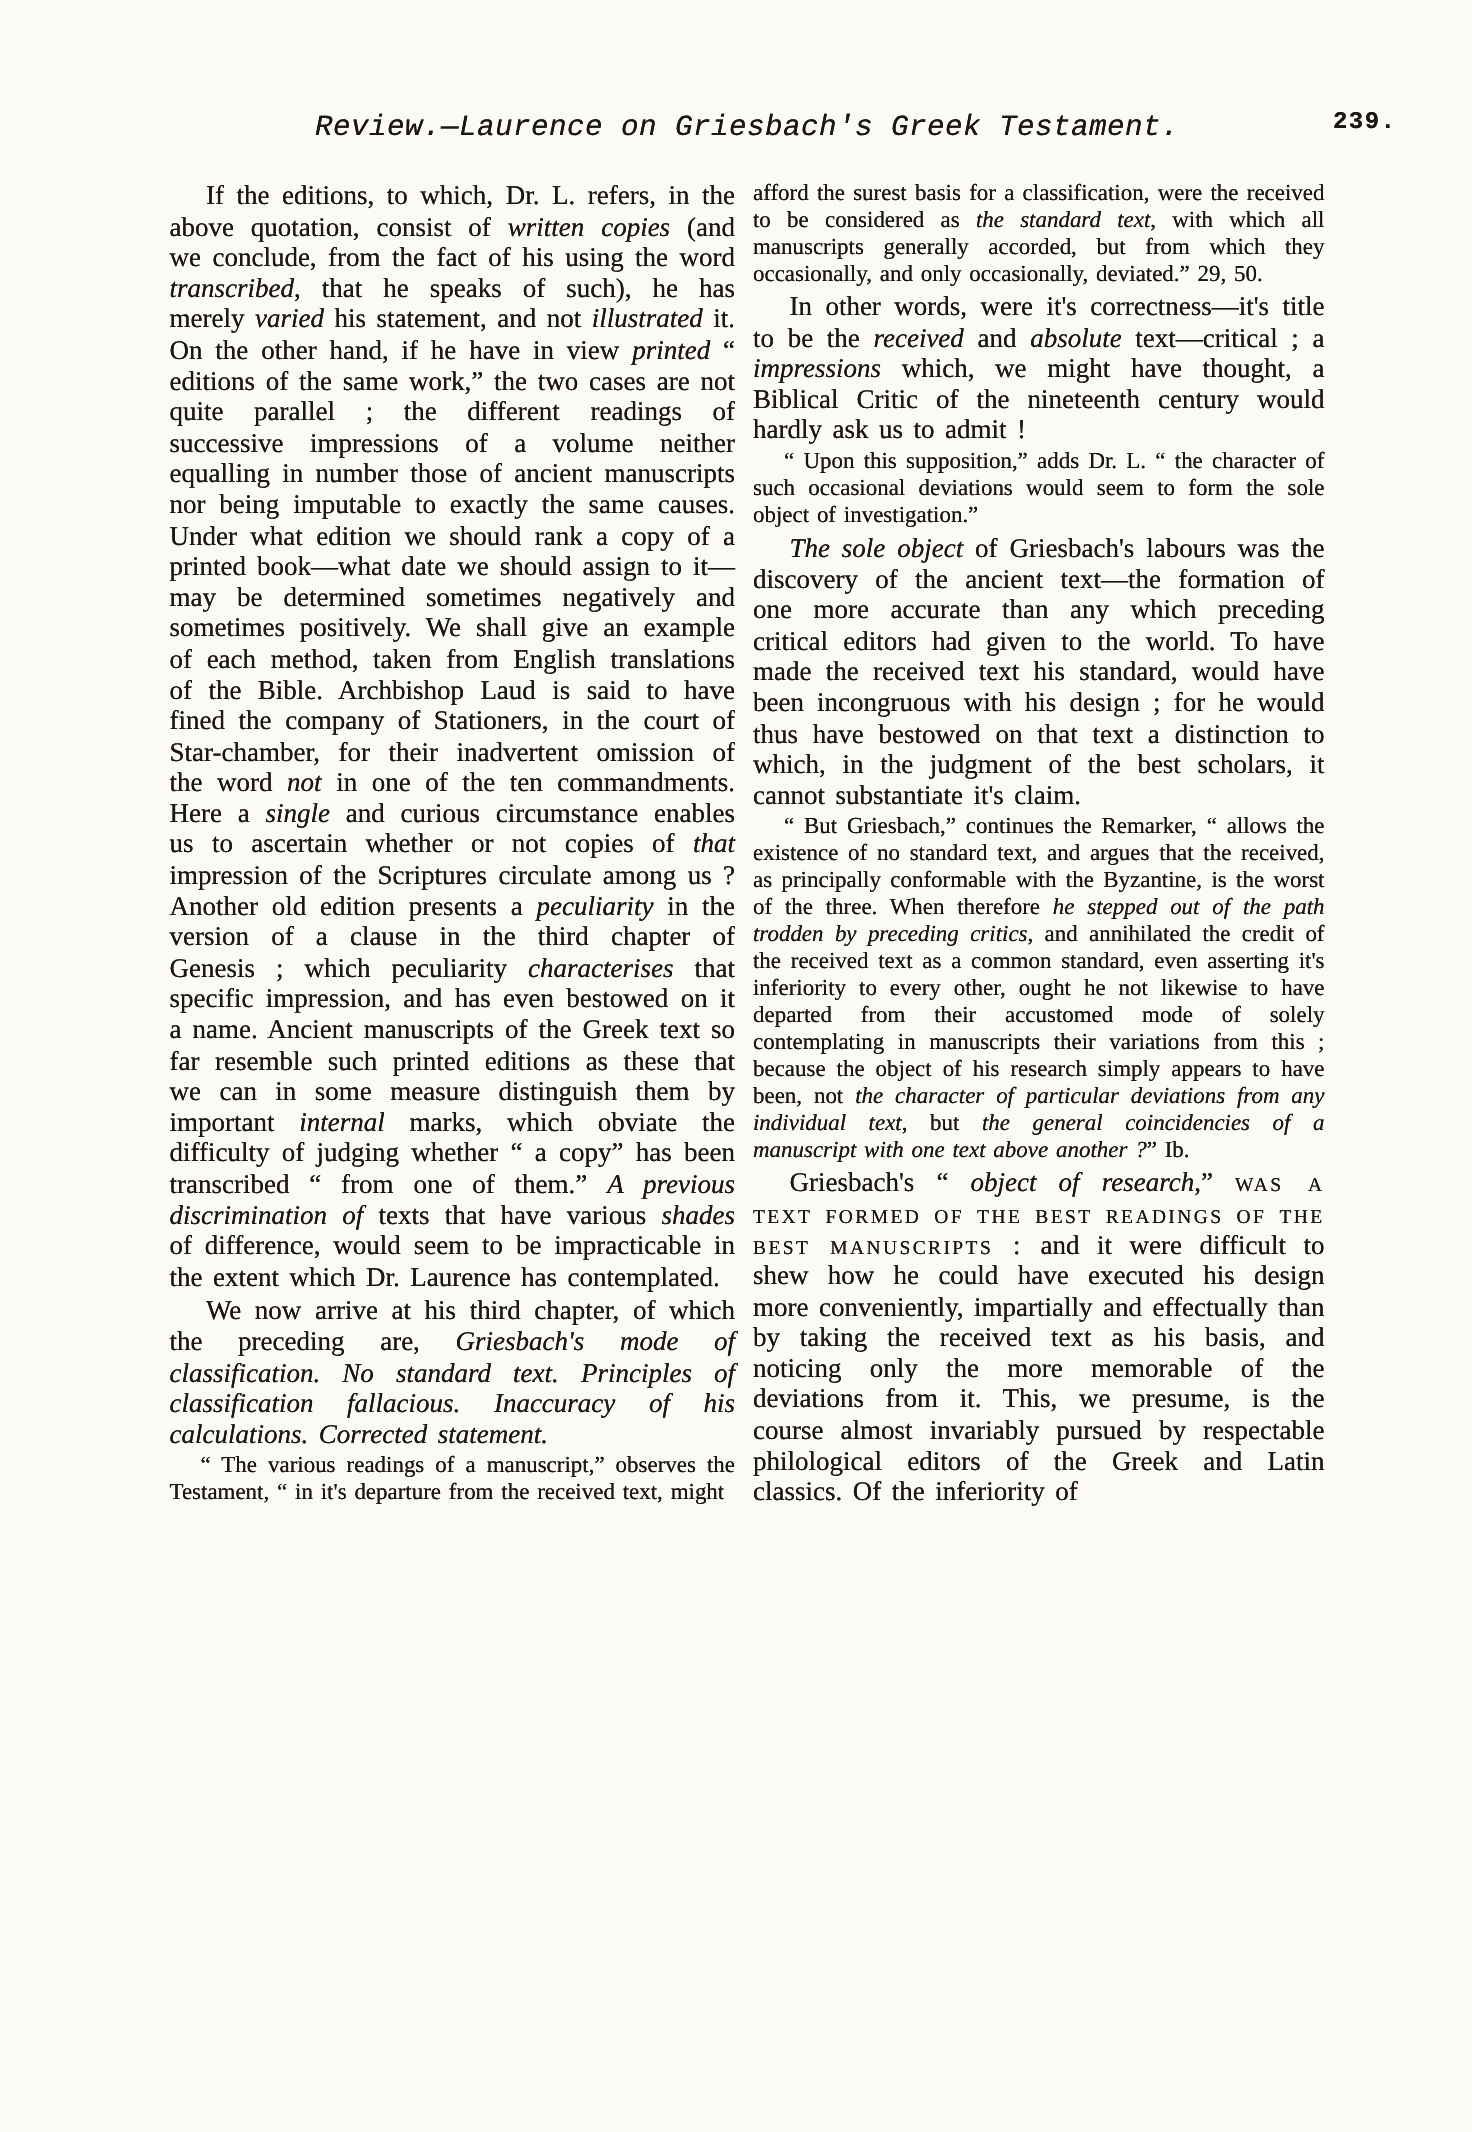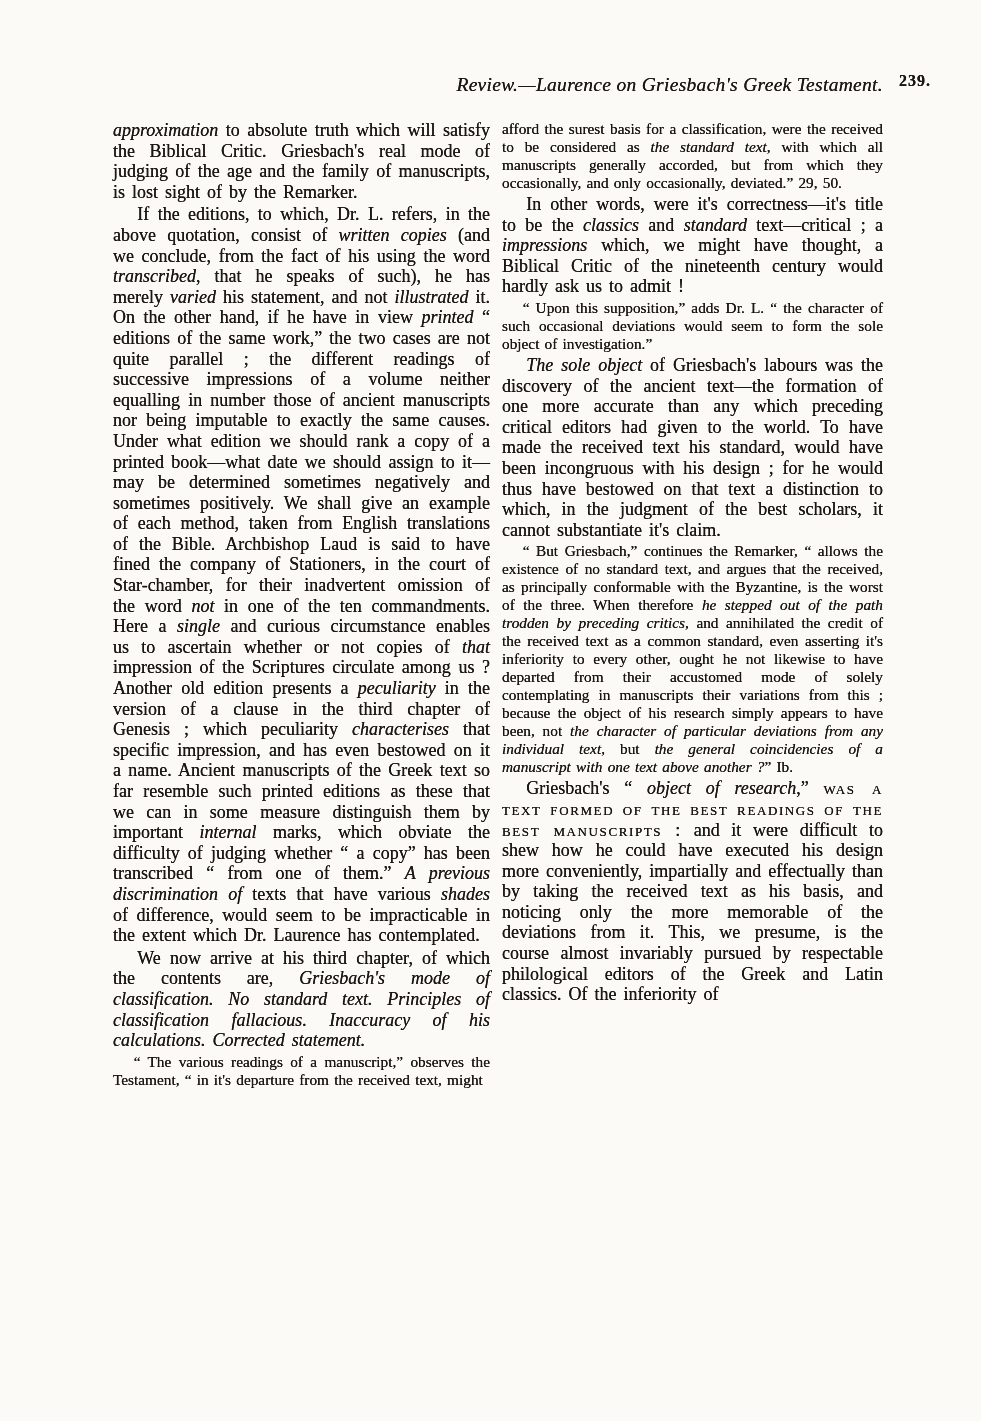--- a/index.html
+++ b/index.html
@@ -6,24 +6,25 @@
   * { margin:0; padding:0; box-sizing:border-box; }
   body {
     width:981px; height:1421px;
     background:var(--paper);
     color:var(--ink);
     font-family:"Liberation Serif","DejaVu Serif",serif;
     position:relative; overflow:hidden;
   }
   .page { position:absolute; inset:0; padding:74px 98px 40px 113px; }
   .running-header {
-    position:relative; text-align:right;
+    position:relative; text-align:center;
     font-style:italic; font-size:19.5px; letter-spacing:.3px;
     margin-bottom:24px;
     text-shadow:0 0 .4px currentColor;
+    font-family:Liberation Mono, monospace;
   }
   .page-number {
     position:absolute; right:-48px; top:-2px;
     font-style:normal; font-weight:bold; font-size:16px;
     letter-spacing:1px;
   }
   .columns { display:flex; gap:12px; }
   .col { width:377px; text-align:justify; }
   .col.right { width:381px; }
   p.para {
@@ -43,27 +44,26 @@
 </head>
 <body>
 
 <div class="page">
   <div class="running-header">
     <span>Review.—Laurence on Griesbach's Greek Testament.</span>
     <span class="page-number">239.</span>
   </div>
   <div class="columns">
     <div class="col left">
-        <p class="para noindent"><span class="it">approximation</span><span> to absolute truth which will satisfy the Biblical Critic. Griesbach's real mode of judging of the age and the family of manuscripts, is lost sight of by the Remarker.</span></p>
         <p class="para"><span>If the editions, to which, Dr. L. refers, in the above quotation, consist of </span><span class="it">written copies</span><span> (and we conclude, from the fact of his using the word </span><span class="it">transcribed</span><span>, that he speaks of such), he has merely </span><span class="it">varied</span><span> his statement, and not </span><span class="it">illustrated</span><span> it.  On the other hand, if he have in view </span><span class="it">printed</span><span> “ editions of the same work,” the two cases are not quite parallel ; the different readings of successive impressions of a volume neither equalling in number those of ancient manuscripts nor being imputable to exactly the same causes.  Under what edition we should rank a copy of a printed book—what date we should assign to it—may be determined sometimes negatively and sometimes positively.  We shall give an example of each method, taken from English translations of the Bible.  Archbishop Laud is said to have fined the company of Stationers, in the court of Star-chamber, for their inadvertent omission of the word </span><span class="it">not</span><span> in one of the ten commandments.  Here a </span><span class="it">single</span><span> and curious circumstance enables us to ascertain whether or not copies of </span><span class="it">that</span><span> impression of the Scriptures circulate among us ?  Another old edition presents a </span><span class="it">peculiarity</span><span> in the version of a clause in the third chapter of Genesis ; which peculiarity </span><span class="it">characterises</span><span> that specific impression, and has even bestowed on it a name.  Ancient manuscripts of the Greek text so far resemble such printed editions as these that we can in some measure distinguish them by important </span><span class="it">internal</span><span> marks, which obviate the difficulty of judging whether “ a copy” has been transcribed “ from one of them.”  </span><span class="it">A previous discrimination of</span><span> texts that have various </span><span class="it">shades</span><span> of difference, would seem to be impracticable in the extent which Dr. Laurence has contemplated.</span></p>
-        <p class="para"><span>We now arrive at his third chapter, of which the contents are, </span><span class="it">Griesbach's mode of classification.  No standard text.  Principles of classification fallacious.  Inaccuracy of his calculations.  Corrected statement.</span></p>
+        <p class="para"><span>We now arrive at his third chapter, of which the preceding are, </span><span class="it">Griesbach's mode of classification.  No standard text.  Principles of classification fallacious.  Inaccuracy of his calculations.  Corrected statement.</span></p>
         <p class="para quote"><span>“ The various readings of a manuscript,” observes the Testament, “ in it's departure from the received text, might</span></p>
       </div>
     <div class="col right">
         <p class="para quote noindent"><span>afford the surest basis for a classification, were the received to be considered as </span><span class="it">the standard text</span><span>, with which all manuscripts generally accorded, but from which they occasionally, and only occasionally, deviated.”  29, 50.</span></p>
-        <p class="para"><span>In other words, were it's correctness—it's title to be the </span><span class="it">classics</span><span> and </span><span class="it">standard</span><span> text—critical ; a </span><span class="it">impressions</span><span> which, we might have thought, a Biblical Critic of the nineteenth century would hardly ask us to admit !</span></p>
+        <p class="para"><span>In other words, were it's correctness—it's title to be the </span><span class="it">received</span><span> and </span><span class="it">absolute</span><span> text—critical ; a </span><span class="it">impressions</span><span> which, we might have thought, a Biblical Critic of the nineteenth century would hardly ask us to admit !</span></p>
         <p class="para quote"><span>“ Upon this supposition,” adds Dr. L. “ the character of such occasional deviations would seem to form the sole object of investigation.”</span></p>
         <p class="para"><span class="it">The sole object</span><span> of Griesbach's labours was the discovery of the ancient text—the formation of one more accurate than any which preceding critical editors had given to the world.  To have made the received text his standard, would have been incongruous with his design ; for he would thus have bestowed on that text a distinction to which, in the judgment of the best scholars, it cannot substantiate it's claim.</span></p>
         <p class="para quote"><span>“ But Griesbach,” continues the Remarker, “ allows the existence of no standard text, and argues that the received, as principally conformable with the Byzantine, is the worst of the three.  When therefore </span><span class="it">he stepped out of the path trodden by preceding critics</span><span>, and annihilated the credit of the received text as a common standard, even asserting it's inferiority to every other, ought he not likewise to have departed from their accustomed mode of solely contemplating in manuscripts their variations from this ; because the object of his research simply appears to have been, not </span><span class="it">the character of particular deviations from any individual text</span><span>, but </span><span class="it">the general coincidencies of a manuscript with one text above another ?</span><span>”  Ib.</span></p>
         <p class="para"><span>Griesbach's “ </span><span class="it">object of research</span><span>,” </span><span class="sc">was a text formed of the best readings of the best manuscripts :</span><span> and it were difficult to shew how he could have executed his design more conveniently, impartially and effectually than by taking the received text as his basis, and noticing only the more memorable of the deviations from it.  This, we presume, is the course almost invariably pursued by respectable philological editors of the Greek and Latin classics.  Of the inferiority of</span></p>
       </div>
   </div>
 </div>
 
 </body></html>

